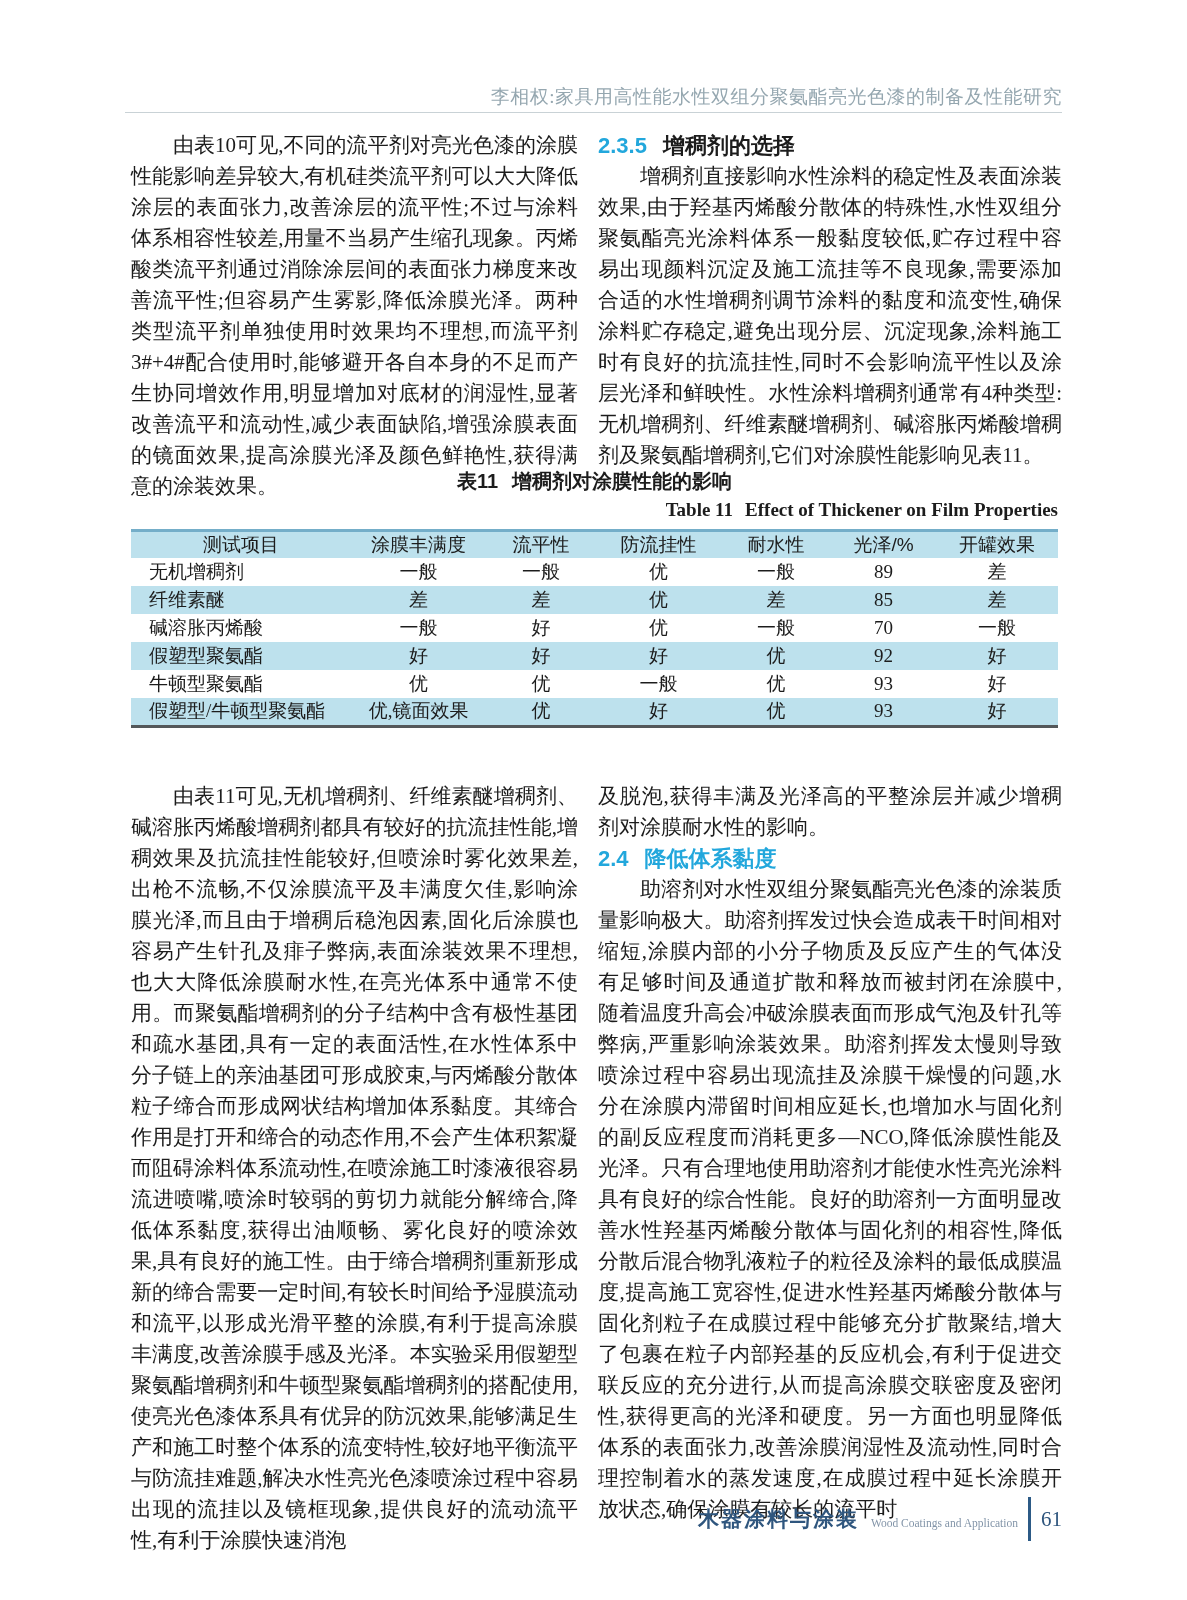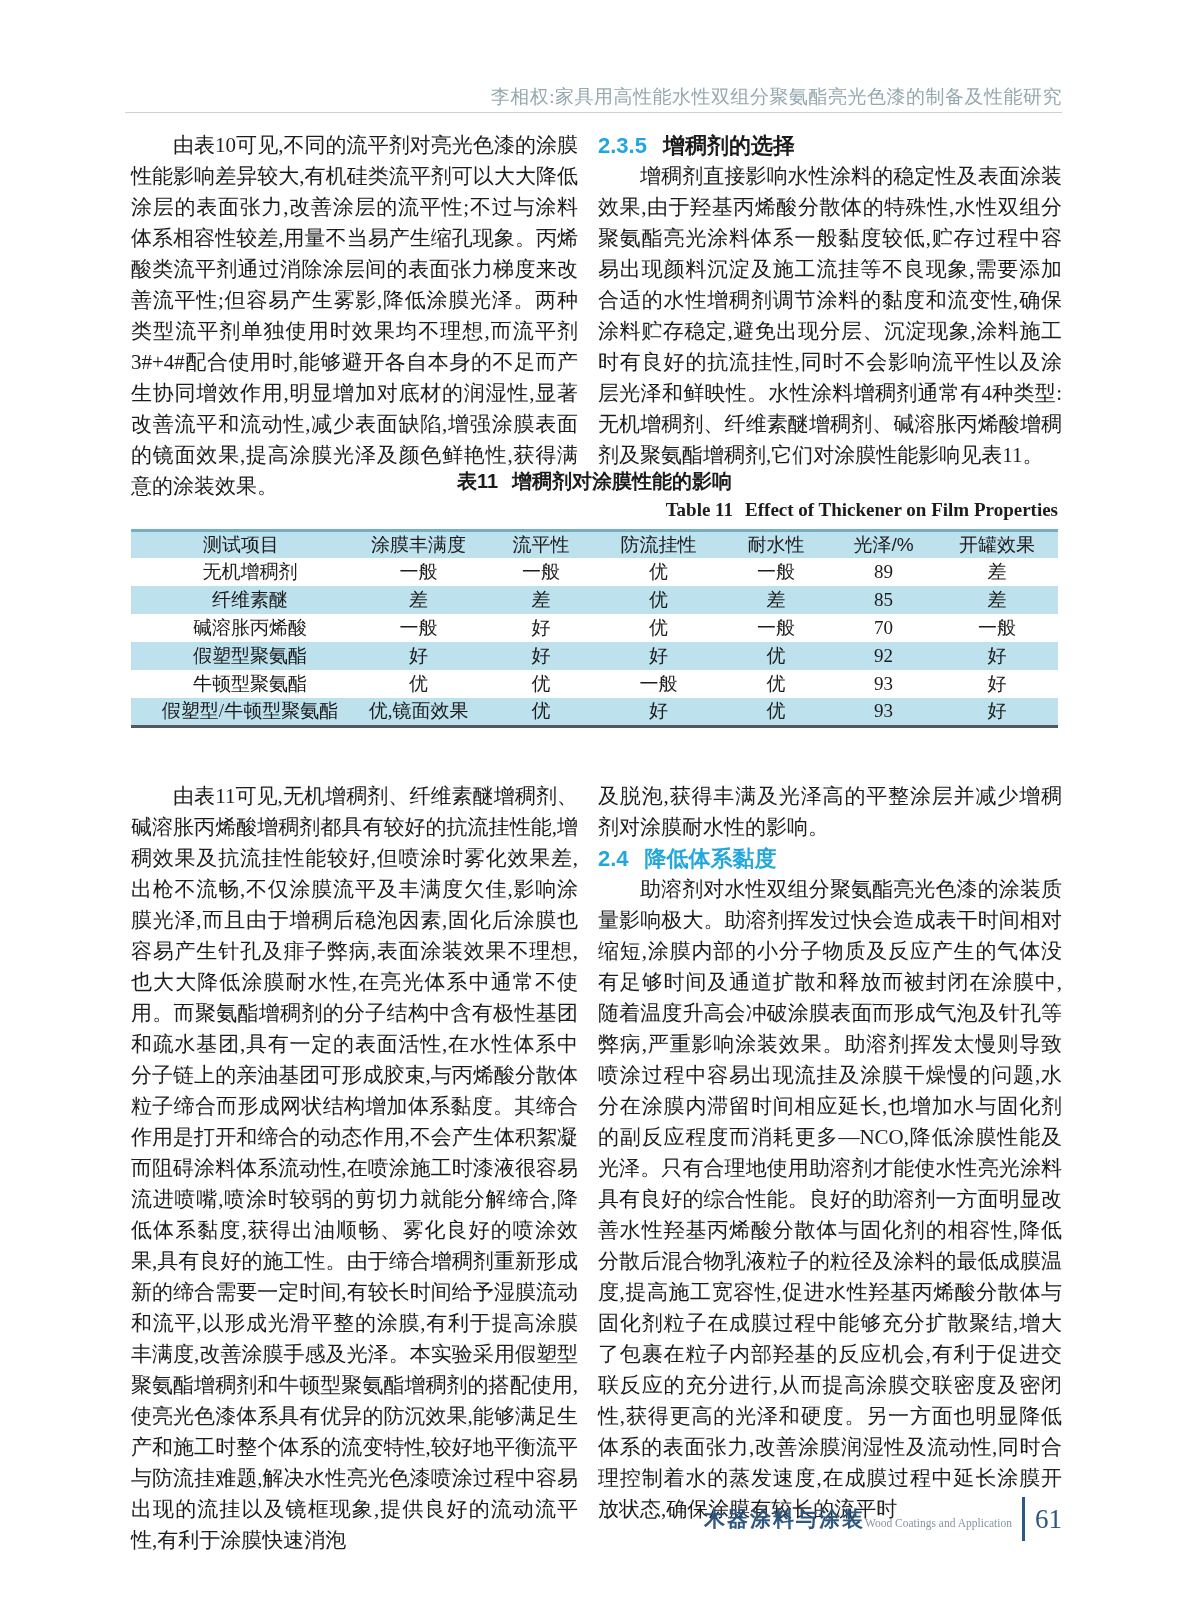--- a/index.html
+++ b/index.html
@@ -77,21 +77,21 @@
     font-weight:normal;
   }
   table.data-table th{
     font-weight:normal;height:23px;text-align:center;
     font-size:19px;color:var(--ink);
   }
   table.data-table td{
     height:28px;text-align:center;color:var(--ink);
     font-family:"Liberation Serif","DejaVu Serif",serif;
   }
-  table.data-table td:first-child{text-align:center;padding-left:18px;}
+  table.data-table td:first-child{text-align:left;padding-left:18px;}
   table.data-table tbody tr:nth-child(even){background:var(--table-stripe);}
   
   table.data-table th:nth-child(1){width:220px;}
   table.data-table th:nth-child(2){width:135px;}
   table.data-table th:nth-child(3){width:110px;}
   table.data-table th:nth-child(4){width:125px;}
   table.data-table th:nth-child(5){width:110px;}
   table.data-table th:nth-child(6){width:105px;}
   table.data-table th:nth-child(7){width:122px;}
   
@@ -102,28 +102,28 @@
   .footer .journal{
     display:flex;flex-direction:row;align-items:flex-end;
   }
   .footer .journal-zh{
     font-family:"Liberation Sans","DejaVu Sans",sans-serif;
     font-weight:bold;font-size:21px;letter-spacing:2px;
     color:var(--footer-blue);line-height:24px;
   }
   .footer .journal-en{
     font-family:"Liberation Serif","DejaVu Serif",serif;
-    font-size:11.5px;color:var(--footer-en);line-height:15px;
+    font-size:11.5px;color:var(--footer-en);line-height:15px;margin-left:12px;
   }
   .footer .footer-bar{
     width:3px;height:44px;background:var(--footer-bar);
   }
   .footer .page-number{
     font-family:"Liberation Serif","DejaVu Serif",serif;
-    font-size:27px;color:var(--footer-blue);
+    font-size:21px;color:var(--footer-blue);
   }
 </style>
 </head>
 <body>
 
 <div class="page">
 
   <div class="running-head">李相权:家具用高性能水性双组分聚氨酯亮光色漆的制备及性能研究</div>
   <div class="head-rule"></div>
 

